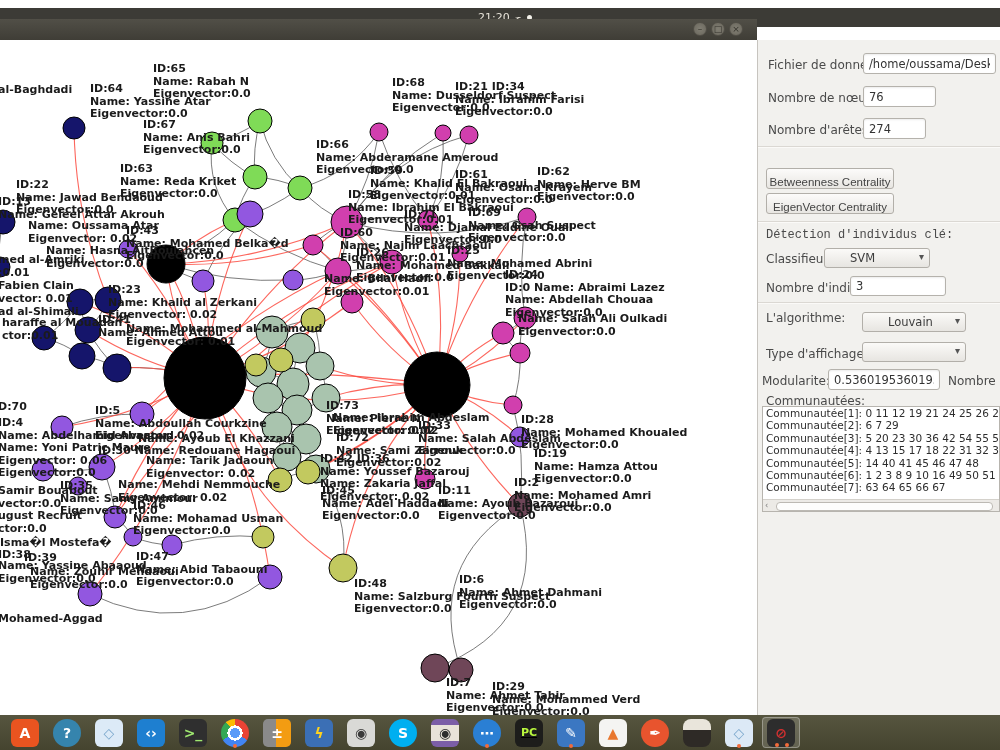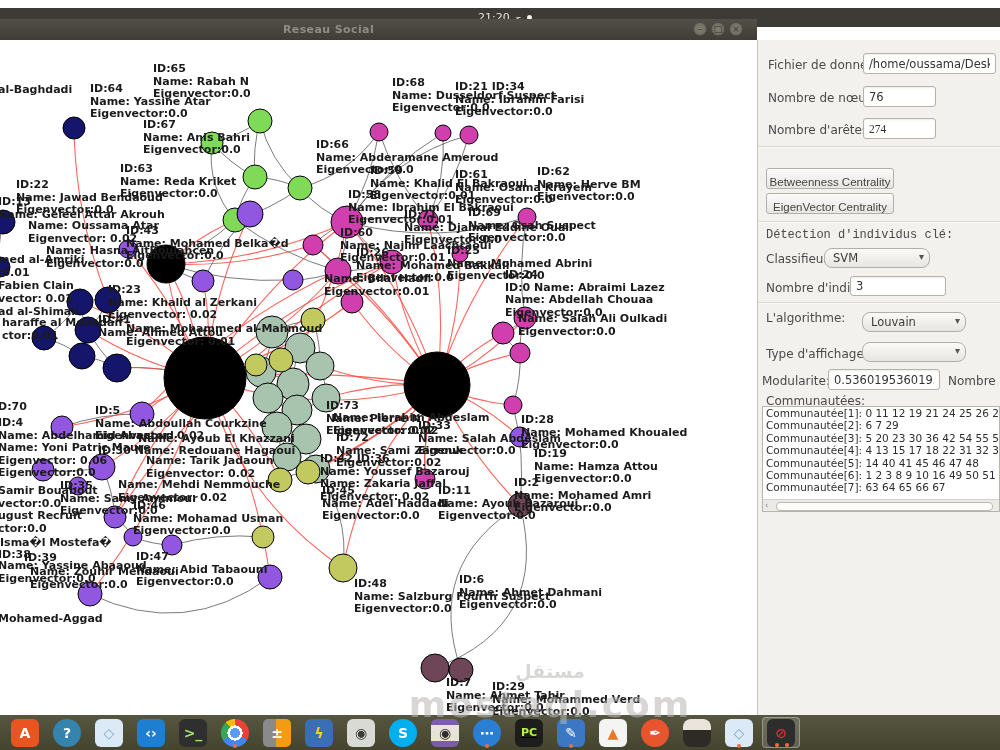--- a/index.html
+++ b/index.html
@@ -39,22 +39,22 @@
          background:#f2f1ee;border-left:1px solid #c7c4bf;box-sizing:border-box;
          font-size:12px;color:#4a4a4a;overflow:hidden;}
   .plabel{position:absolute;white-space:nowrap;}
   .pinput{position:absolute;background:#fff;border:1px solid #b5b2ac;border-radius:3px;
           font-family:"DejaVu Sans",sans-serif;font-size:11.5px;color:#333;padding:2px 5px;
           box-sizing:border-box;box-shadow:inset 0 1px 2px rgba(0,0,0,.08);}
   .gtk-btn{position:absolute;background:linear-gradient(#fcfbfa,#e8e6e2);
            border:1px solid #b2afa9;border-radius:3px;font-size:11.5px;color:#444;
            text-align:center;padding:7px 0;cursor:pointer;}
   .gtk-select{position:absolute;background:linear-gradient(#fbfaf8,#e7e5e1);
-              border:1px solid #b2afa9;border-radius:8px;font-size:11.5px;color:#3c3c3c;
-              padding:2px 16px 2px 8px;box-sizing:border-box;cursor:pointer;}
+              border:1px solid #b2afa9;border-radius:3px;font-size:11.5px;color:#3c3c3c;
+              padding:2px 16px 2px 25px;box-sizing:border-box;cursor:pointer;}
   .gtk-select::after{content:"▾";position:absolute;right:5px;top:2px;color:#555;font-size:10px;}
   .psep{position:absolute;left:0;width:243px;height:1px;background:#dbd8d3;
         border-bottom:1px solid #fbfaf8;}
   .listbox{position:absolute;left:4px;top:366px;width:238px;height:106px;background:#fff;
            border:1px solid #b7b4ae;box-sizing:border-box;overflow:hidden;}
   .community-row{font-size:10.5px;line-height:12.4px;color:#2d2d2d;white-space:nowrap;
                  padding-left:3px;}
   .hscroll{position:absolute;left:0;bottom:0;width:100%;height:11px;background:#eceae6;
            border-top:1px solid #d4d1cb;}
   .hscroll .arr{position:absolute;left:2px;top:0;font-size:8px;color:#777;line-height:11px;}
@@ -95,21 +95,20 @@
 
   <div class="sysbar">
     <span class="sys-time">
       <span>21:20</span>
       <span>ح</span>
       <span class="sysdot"></span>
     </span>
   </div>
 
   <div class="titlebar app-titlebar">
-    <span class="title-text">Reseau Social</span>
     <span class="win-controls">
       <span class="wbtn">–</span>
       <span class="wbtn">□</span>
       <span class="wbtn">×</span>
     </span>
   </div>
 
 
   <svg id="graph-svg" width="757" height="675" viewBox="0 40 757 675">
       <path d="M260 121 Q237.98 136.32 212 143" class="edge-grey"></path>
@@ -383,21 +382,21 @@
     </svg>
 
   <div class="panel">
     <span class="plabel" style="left:10px;top:18px;">Fichier de données:</span>
     <input class="pinput" style="left: 105px; top: 13px; width: 133px; height: 21px;" readonly="" value="/home/oussama/Desktop/g/N">
 
     <span class="plabel" style="left:10px;top:51px;">Nombre de nœuds:</span>
     <input class="pinput" style="left: 105px; top: 46px; width: 73px; height: 21px;" readonly="" value="76">
 
     <span class="plabel" style="left:10px;top:83px;">Nombre d'arêtes:</span>
-    <input class="pinput" style="left: 105px; top: 78px; width: 73px; height: 21px; font-family: Liberation Serif, serif;" readonly="" value="274">
+    <input class="pinput" style="left: 105px; top: 78px; width: 63px; height: 21px;" readonly="" value="274">
 
     <div class="psep" style="top:106px;"></div>
     <span class="plabel" style="left:8px;top:113px;margin-top:40px;">Métrique du graphe:</span>
     <button class="gtk-btn" style="left:8px;top:128px;width:128px;height:21px;">Betweenness Centrality</button>
     <button class="gtk-btn" style="left:8px;top:153px;width:128px;height:21px;">EigenVector Centrality</button>
 
     <div class="psep" style="top:181px;"></div>
     <span class="plabel" style="left:8px;top:188px;font-family:Liberation Mono, monospace;">Détection d'individus clé:</span>
     <span class="plabel" style="left:8px;top:212px;">Classifieur:</span>
     <div class="gtk-select" style="left:66px;top:208px;width:106px;height:20px;">
@@ -495,18 +494,14 @@
         <div class="tb-icon sh-rsq" style="background: rgb(220, 233, 246); color: rgb(122, 167, 204);">◇</div>
         <span class="tb-dot d1"></span>
       </div>
       <div class="tb-slot sel" style="left: 762px;">
         <div class="tb-icon sh-rsq" style="background: rgb(45, 45, 45); color: rgb(211, 48, 48);">⊘</div>
         <span class="tb-dot d2a"></span>
         <span class="tb-dot d2b"></span>
       </div>
     </div>
 
-  <div class="watermark">
-    <div class="wm1">مستقل</div>
-    <div class="wm2">mostaql.com</div>
-  </div>
 
 </div>
 
 </body></html>

